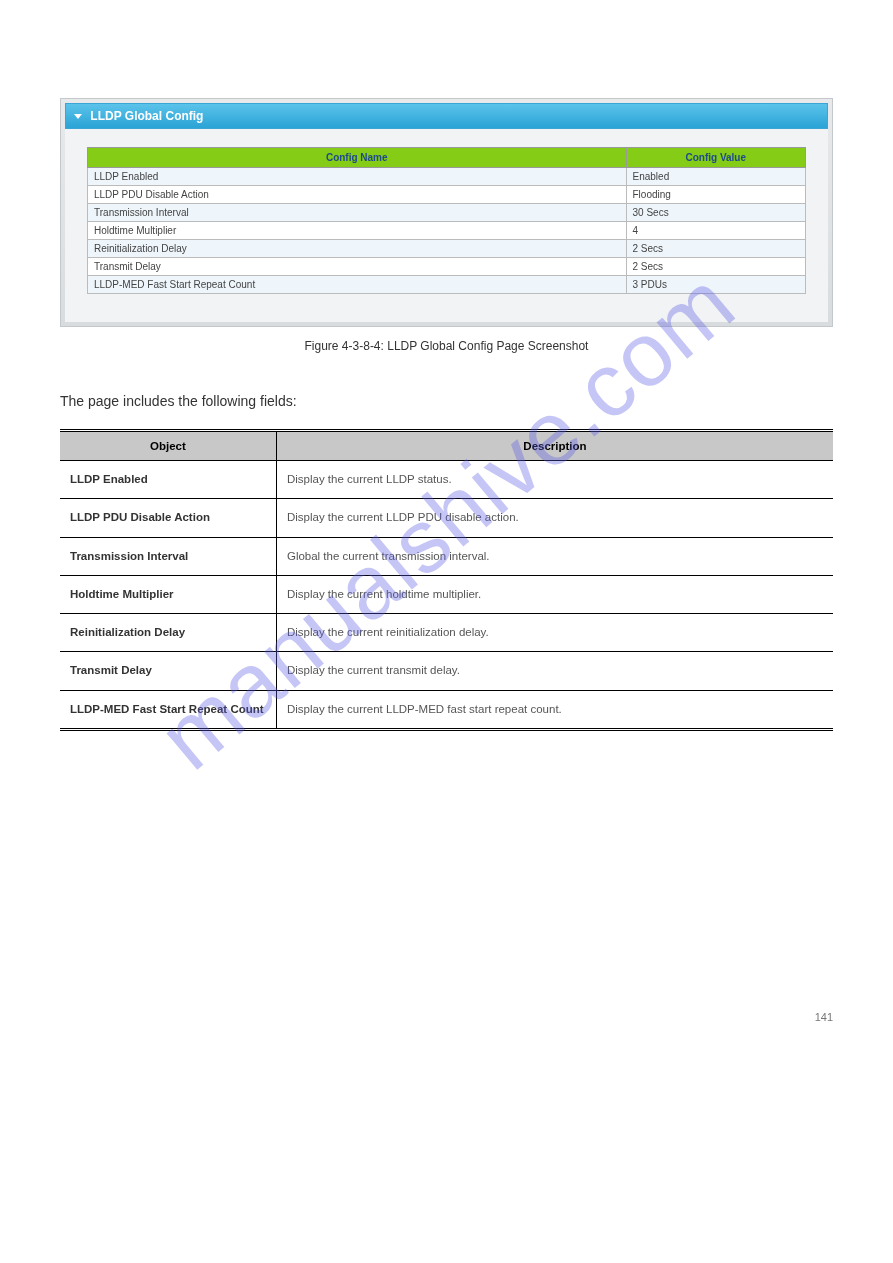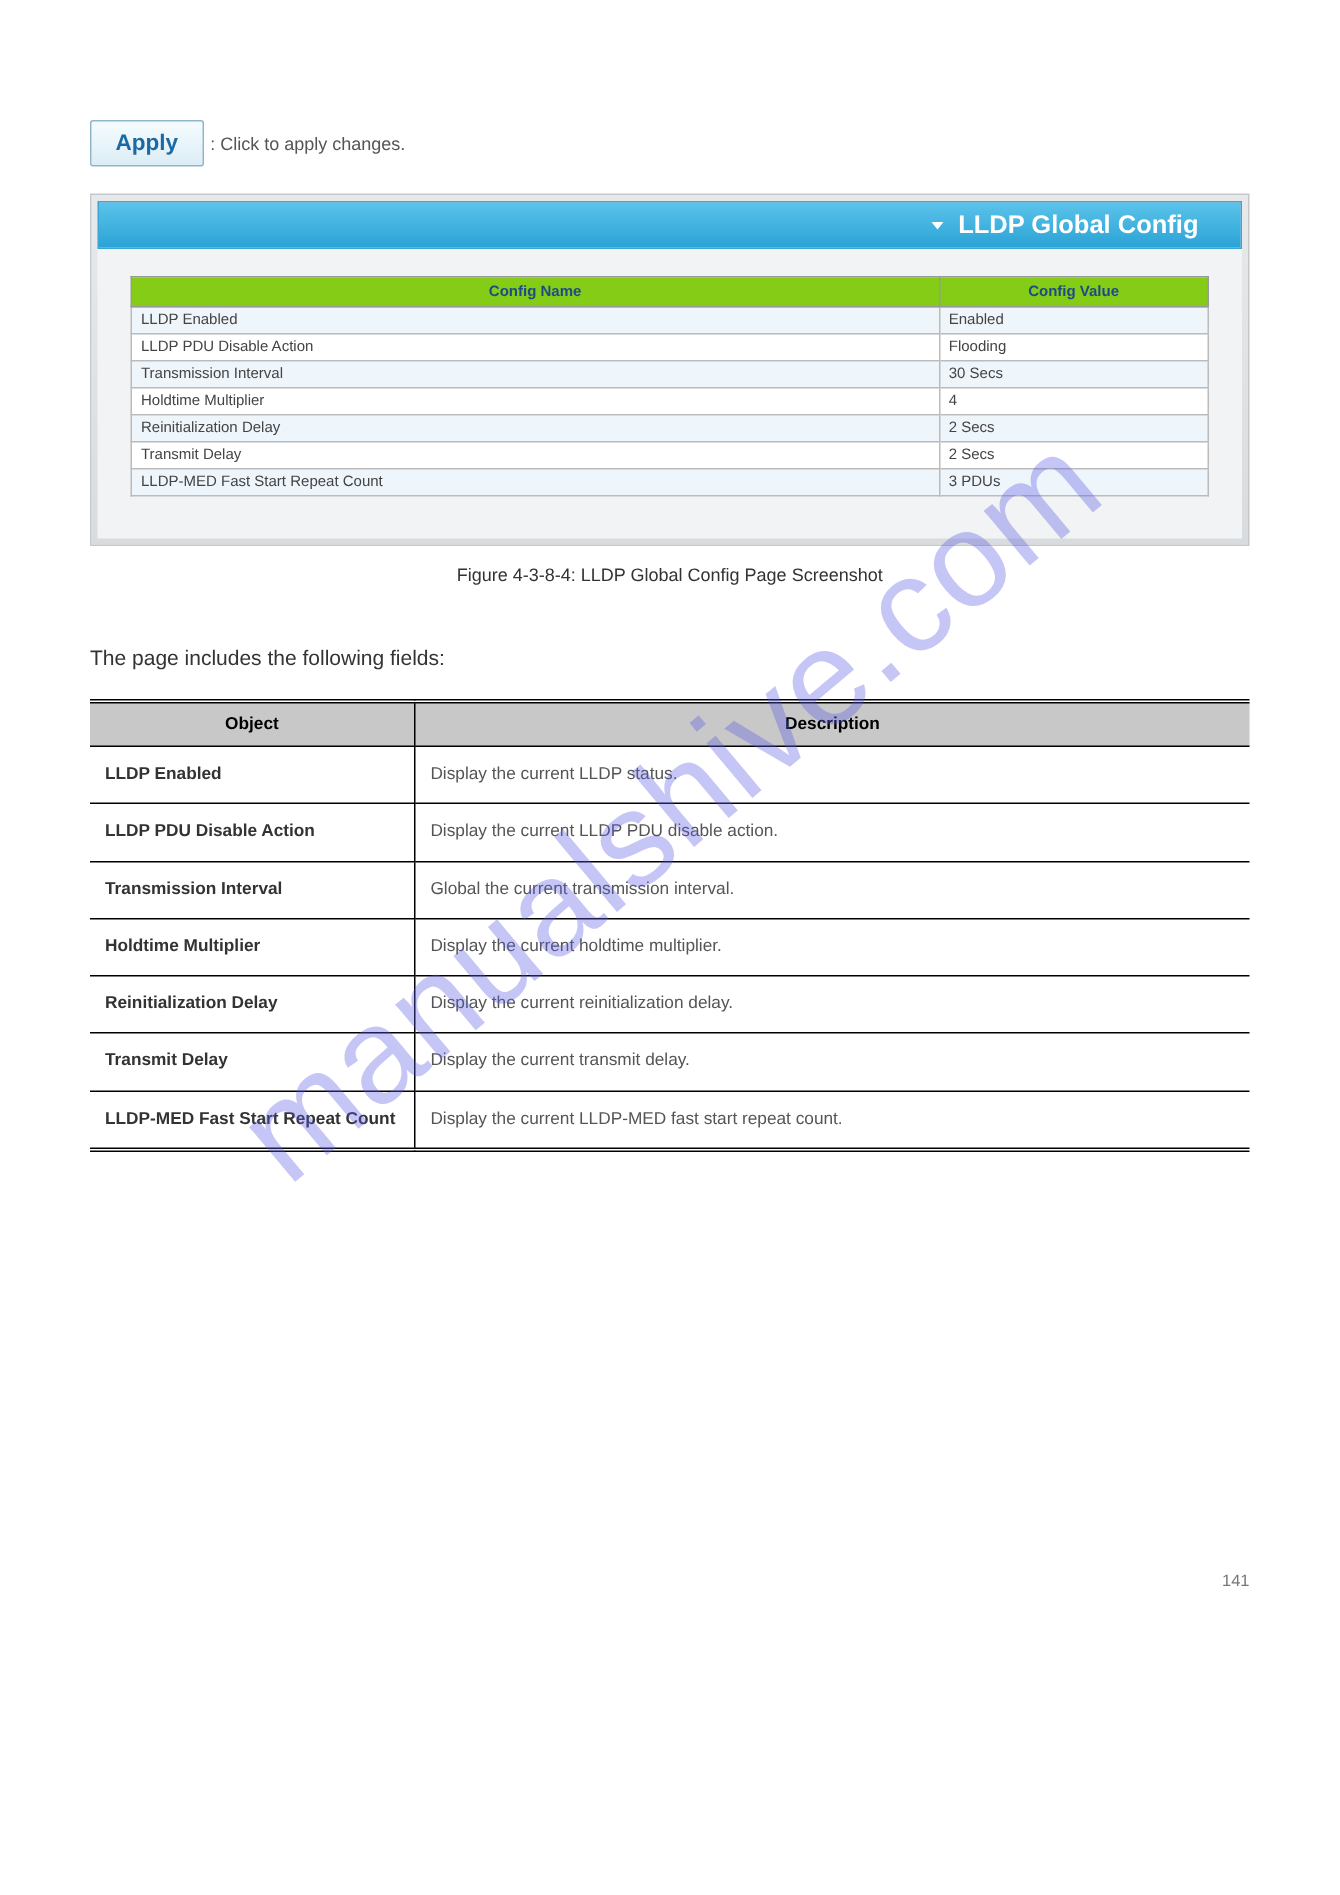--- a/index.html
+++ b/index.html
@@ -46,25 +46,24 @@
   }
   .panel {
     margin-top: 18px;
     background: linear-gradient(#e7e9eb, #d9dcde);
     border: 1px solid #c5c8cb;
     padding: 4px;
   }
   .panel-header {
     background: linear-gradient(#5bc3ea, #2aa3d6);
     color: #fff;
-    font-size: 17px;
-    font-weight: bold;
-    padding: 5px 28px;
+    font-size: 12px;
+    font-weight: bold;
+    padding: 5px 8px;
     border: 1px solid #3ba5d5;
-    text-align: right;
   }
   .panel-header .tri {
     display:inline-block;
     width:0;height:0;
     border-left:4px solid transparent;
     border-right:4px solid transparent;
     border-top:5px solid #fff;
     margin-right:5px;
     vertical-align: middle;
   }
@@ -138,24 +137,20 @@
     margin-top: 280px;
   }
 </style>
 </head>
 <body>
 
 <div class="watermark">manualshive.com</div>
 
 <div class="page">
 
-  <div>
-    <span class="apply-btn">Apply</span>
-    <span class="paragraph">: Click to apply changes.</span>
-  </div>
 
   <div class="panel">
     <div class="panel-header">
       <span class="tri"></span>
       <span>LLDP Global Config</span>
     </div>
     <div class="panel-body">
       <table class="config-table">
         <tbody>
             <tr>

